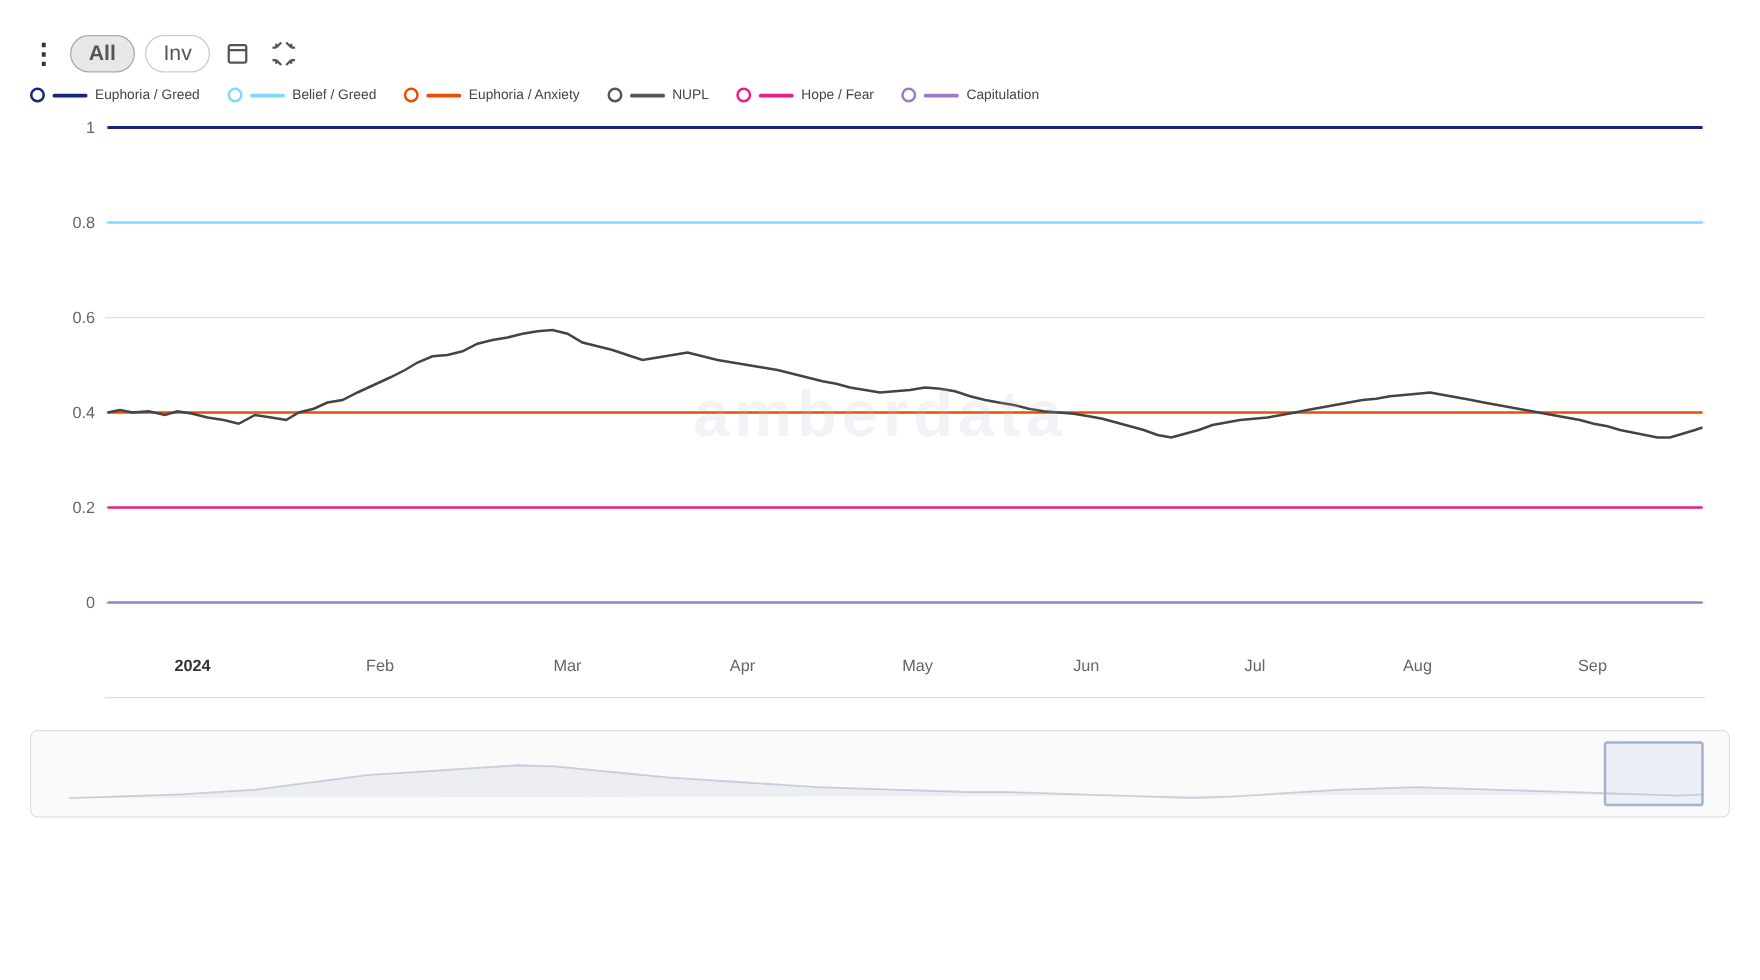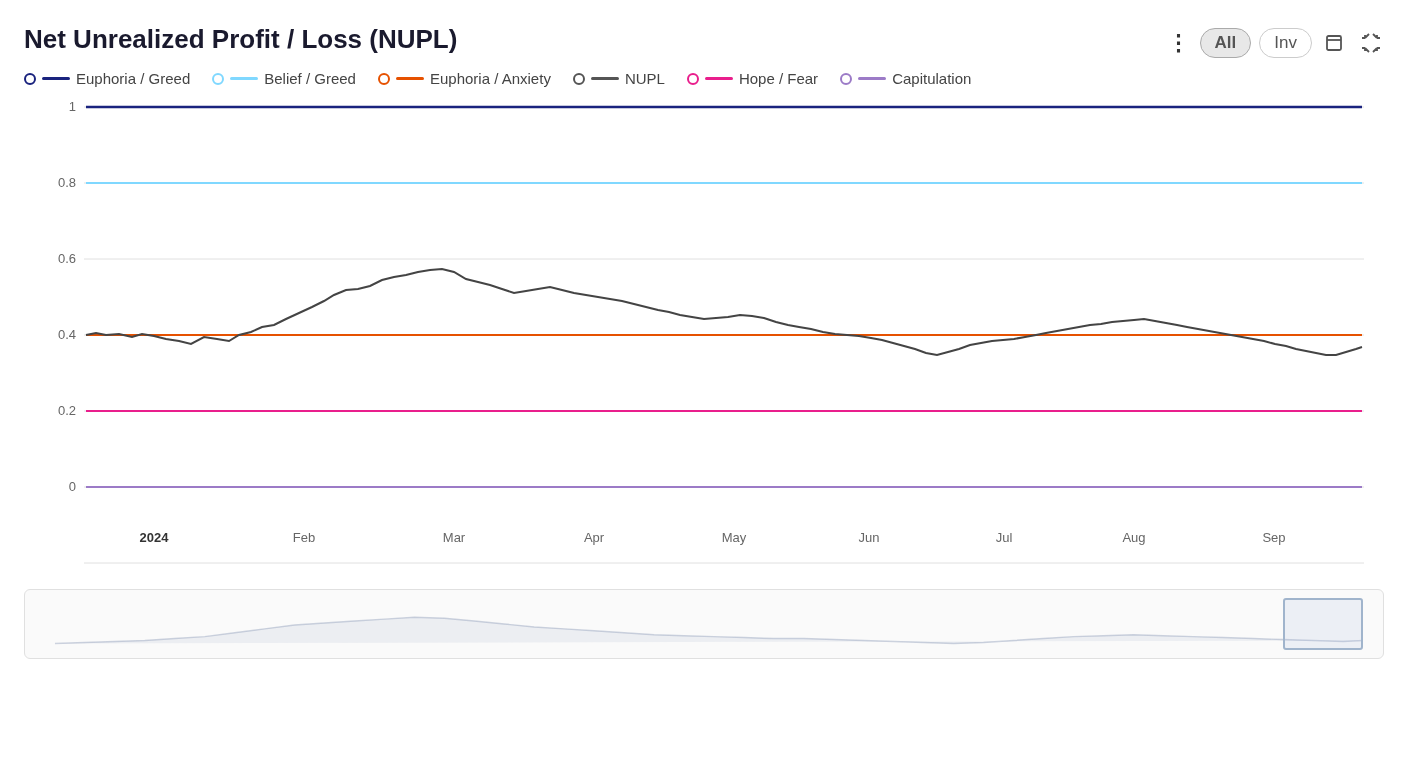--- a/index.html
+++ b/index.html
@@ -65,21 +65,21 @@
       color: #333;
       letter-spacing: 2px;
       font-weight: 700;
     }
     .legend-row {
       display: flex;
       flex-wrap: wrap;
       align-items: flex-start;
       gap: 0px;
       margin-bottom: 6px;
-      font-size: 15px;
+      font-size: 11px;
       color: #444;
     }
     .legend-item {
       display: flex;
       align-items: center;
       gap: 6px;
       margin-right: 22px;
       margin-bottom: 4px;
     }
     .legend-line {
@@ -136,21 +136,20 @@
       white-space: nowrap;
       pointer-events: none;
       letter-spacing: 4px;
     }
   </style>
 </head>
 <body>
 
 <div class="chart-container">
   <div class="header-row">
-    <div class="chart-title">Net Unrealized Profit / Loss (NUPL)</div>
     <div class="header-controls">
       <span class="more-icon">⋮</span>
       <button class="btn-pill active">All</button>
       <button class="btn-pill">Inv</button>
       <div class="icon-btn">
         <svg width="22" height="22" viewBox="0 0 22 22" fill="none" stroke="#555" stroke-width="1.8">
           <rect x="4" y="4" width="14" height="14" rx="1.5"></rect>
           <line x1="4" y1="8" x2="18" y2="8"></line>
         </svg>
       </div>
@@ -192,20 +191,21 @@
       <span>Hope / Fear</span>
     </div>
     <div class="legend-item">
       <div class="legend-circle" style="border-color: #9c7bc7;"></div>
       <div class="legend-line" style="background: #9c7bc7;"></div>
       <span>Capitulation</span>
     </div>
   </div>
 
   <div class="chart-area">
+    <div class="watermark">amberdata</div>
     <svg class="chart-svg" viewBox="0 0 1360 480" preserveAspectRatio="none">
 
       <line x1="60" y1="10" x2="1340" y2="10" stroke="#e0e0e0" stroke-width="1"></line>
       <line x1="60" y1="86" x2="1340" y2="86" stroke="#e0e0e0" stroke-width="1"></line>
       <line x1="60" y1="162" x2="1340" y2="162" stroke="#e0e0e0" stroke-width="1"></line>
       <line x1="60" y1="238" x2="1340" y2="238" stroke="#e0e0e0" stroke-width="1"></line>
       <line x1="60" y1="314" x2="1340" y2="314" stroke="#e0e0e0" stroke-width="1"></line>
       <line x1="60" y1="390" x2="1340" y2="390" stroke="#e0e0e0" stroke-width="1"></line>
       <line x1="60" y1="466" x2="1340" y2="466" stroke="#e0e0e0" stroke-width="1"></line>
 

